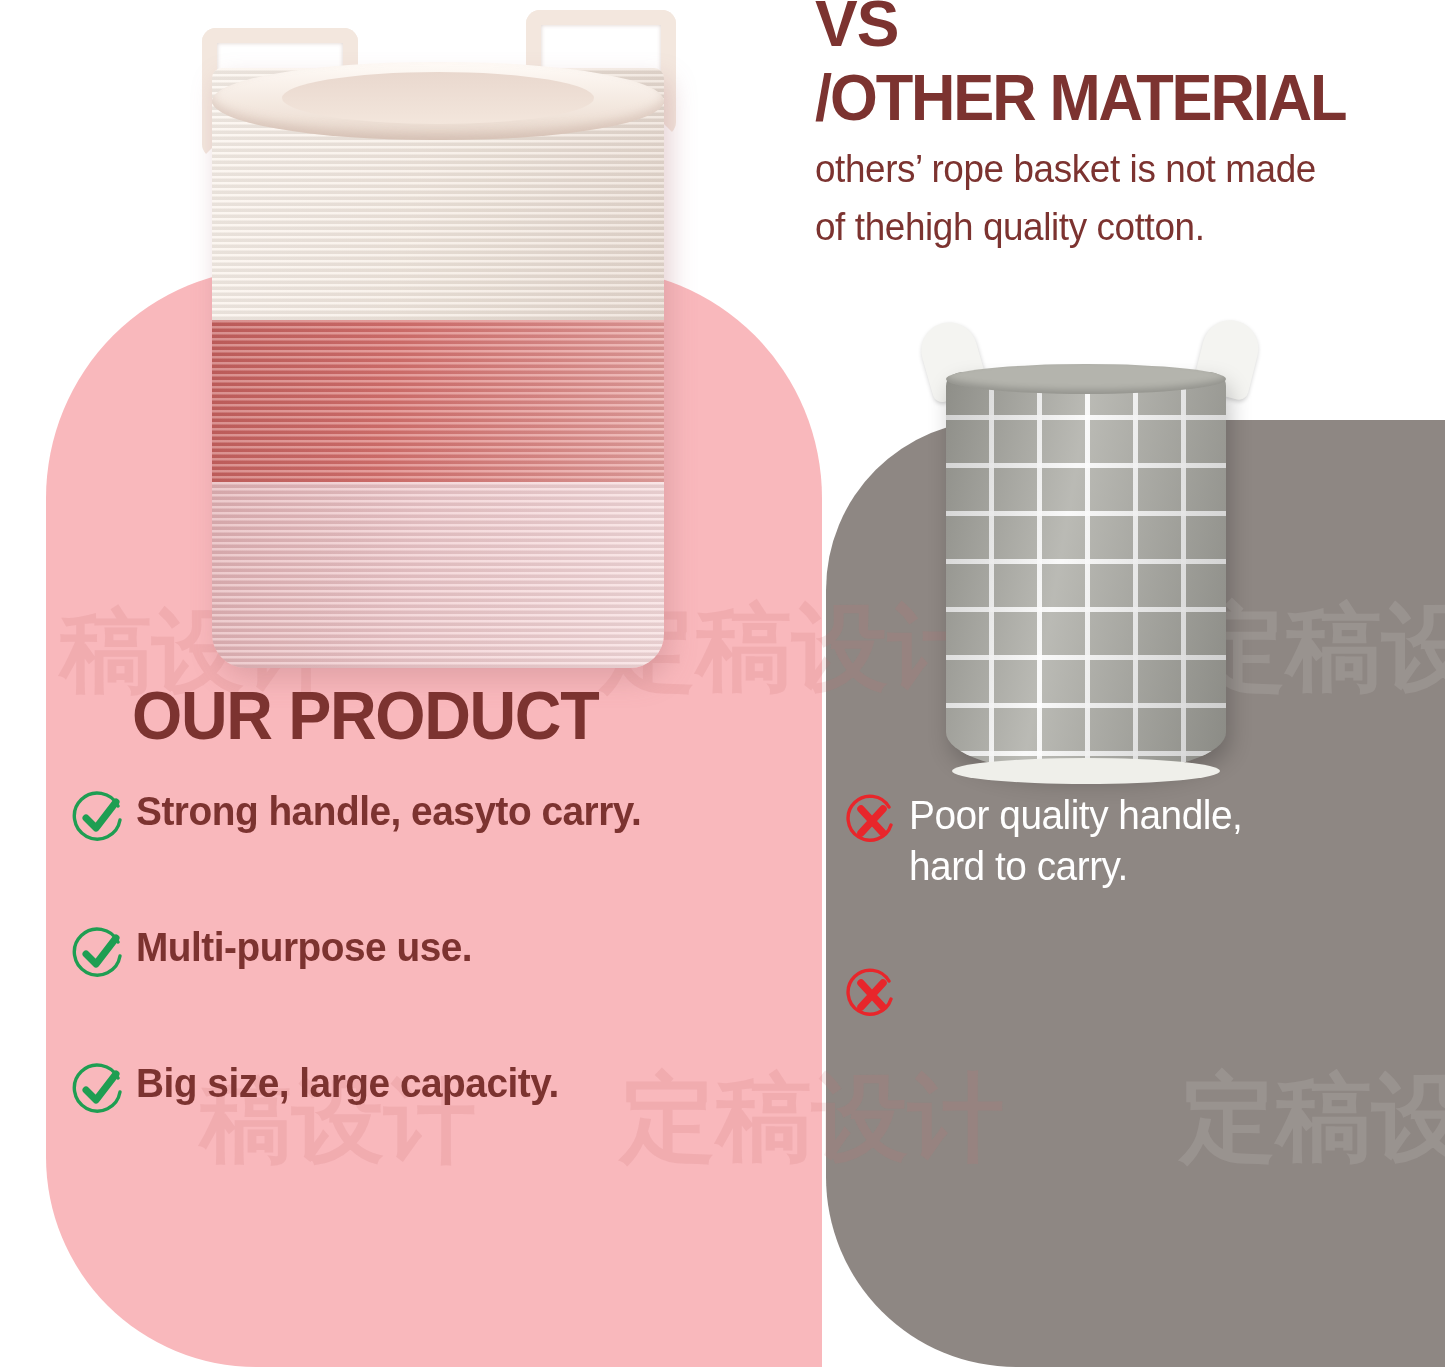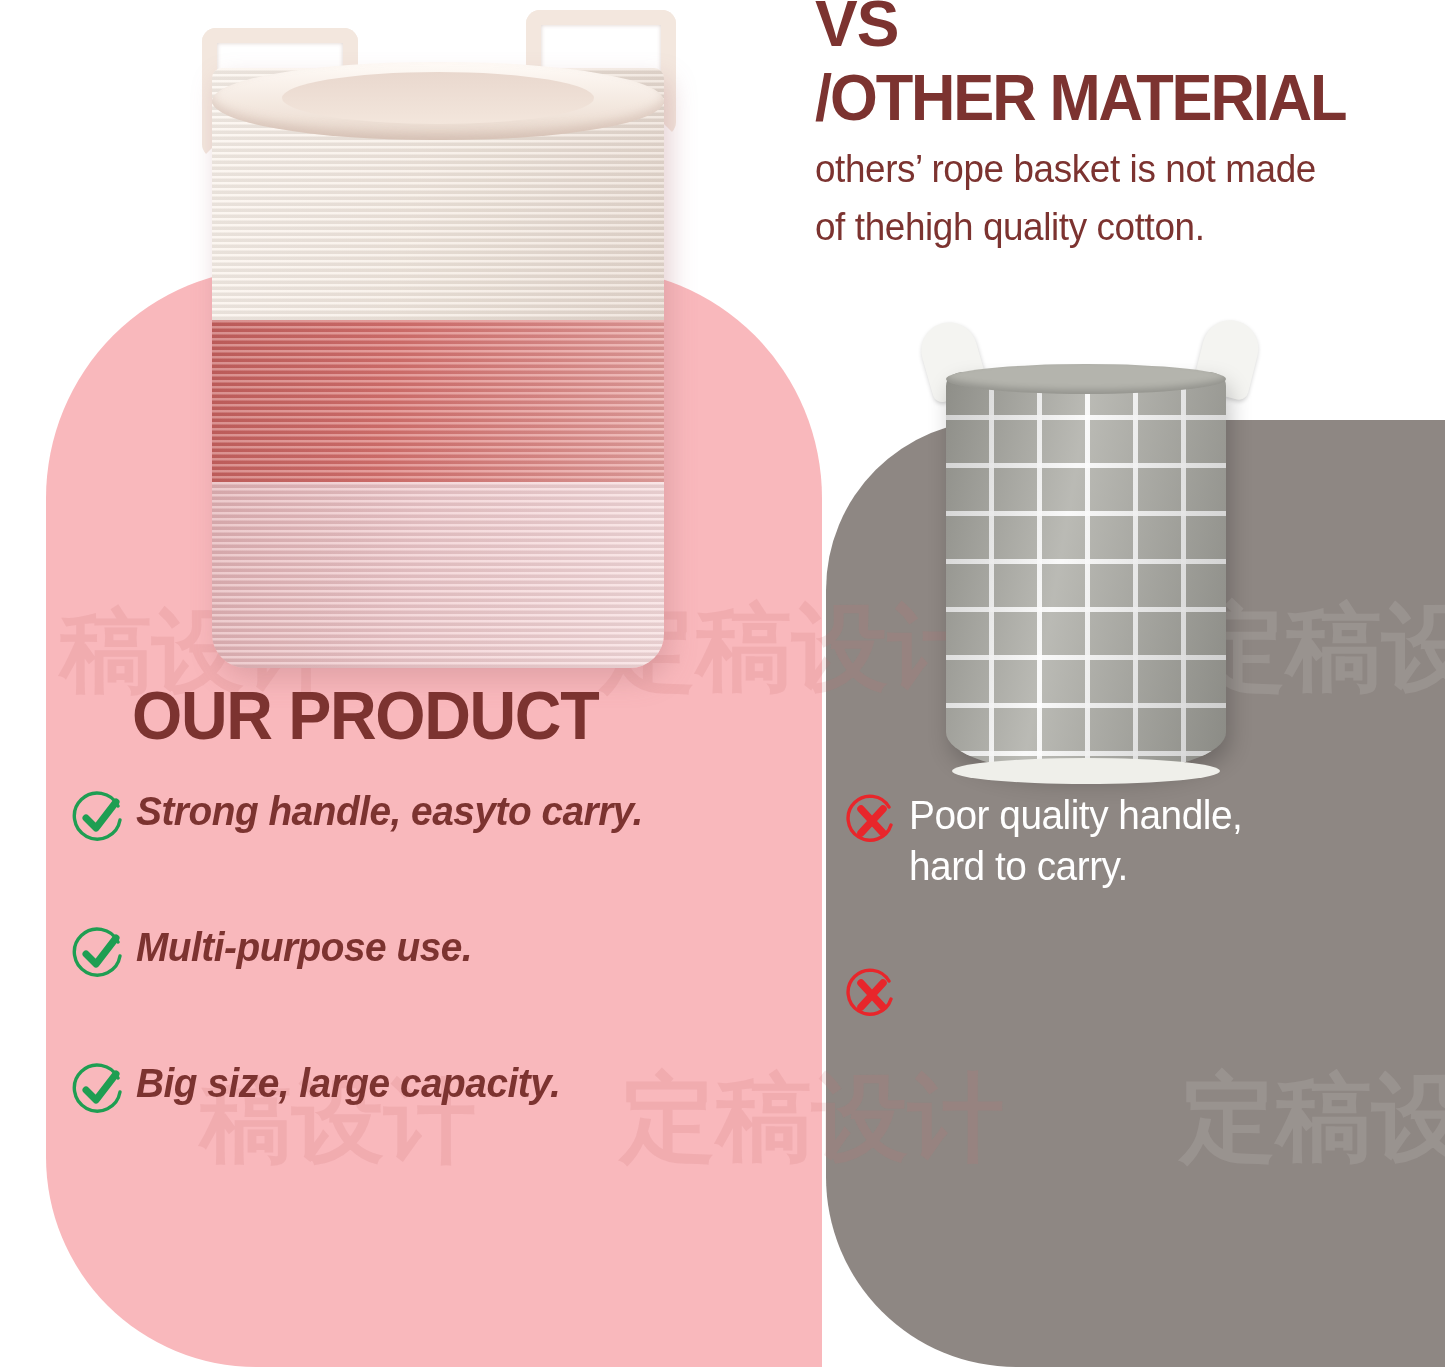--- a/index.html
+++ b/index.html
@@ -84,21 +84,21 @@
     font-weight:700;
     font-size:68px;
     letter-spacing:-1.4px;
     color:#7C3330;
     transform:scaleX(0.95);
     transform-origin:left center;
   }
 
   
   .bullets{position:absolute;}
-  #pros{left:72px; top:786px; width:740px;font-style:italic;}
+  #pros{left:72px; top:786px; width:740px;}
   #cons{left:845px; top:790px; width:580px;}
 
   .bullet{
     display:flex;
     align-items:flex-start;
     gap:10px;
   }
   #pros .bullet{margin-bottom:78px;}
   #cons .bullet{margin-bottom:72px;}
   #pros .bullet:last-child,#cons .bullet:last-child{margin-bottom:0;}

